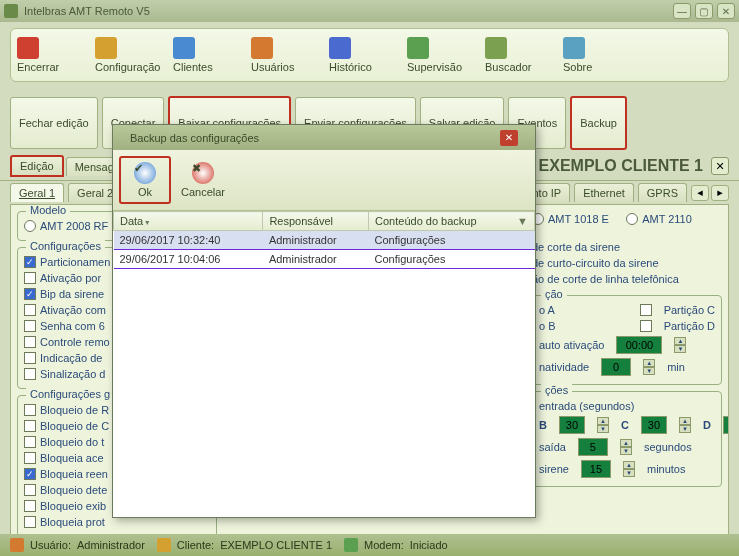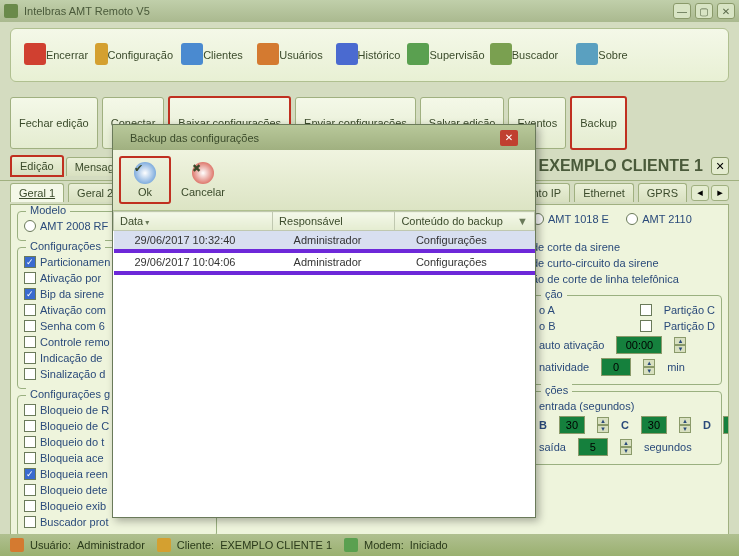--- a/index.html
+++ b/index.html
@@ -7,21 +7,21 @@
 
   
   .titlebar { background: linear-gradient(#c0cfaa, #aab98f); height: 22px; display: flex; align-items: center; padding: 8px 4px; color: #4a5a3a; }
   .titlebar-icon { width: 14px; height: 14px; background: #6a8a4a; border-radius: 2px; margin-right: 6px; }
   .titlebar-buttons { margin-left: auto; display: flex; gap: 4px; }
   .titlebar-btn { width: 18px; height: 16px; background: #d8e4c4; border: 1px solid #8a9a6a; border-radius: 3px; display: flex; align-items: center; justify-content: center; font-size: 10px; color: #5a6a4a; cursor: pointer; }
 
   
   .main-toolbar-wrap { padding: 6px 10px; }
   .main-toolbar { background: linear-gradient(#f4f8e8, #e8f0d4); border: 1px solid #b0c090; border-radius: 6px; height: 54px; display: flex; align-items: center; padding: 0 6px; }
-  .tool-btn { display: flex; flex-direction: row; align-items: center; justify-content: center; width: 78px; height: 48px; cursor: pointer; color: #3a4a2a; border-radius: 4px; }
+  .tool-btn { display: flex; flex-direction: column; justify-content: center; width: 78px; height: 48px; cursor: pointer; color: #3a4a2a; border-radius: 4px; }
   .tool-icon { width: 22px; height: 22px; margin-bottom: 2px; border-radius: 3px; }
 
   
   .sec-row { padding: 2px 10px; display: flex; gap: 4px; align-items: center; }
   .sec-btn { background: linear-gradient(#f4f8e8, #e4ecd0); border: 1px solid #a0b080; border-radius: 3px; padding: 19px 8px; color: #3a4a2a; cursor: pointer; margin-top: 6px; }
   .redbox { border: 2px solid #c03020 !important; }
 
   
   .client-banner { margin: 2px 10px; height: 24px; display: flex; align-items: center; }
   .banner-right { margin-left: auto; font-size: 16px; font-weight: bold; color: #4a5a3a; padding-right: 4px; }
@@ -51,21 +51,21 @@
 
   
   .dialog { position: absolute; left: 112px; top: 124px; width: 424px; background: #fff; border: 1px solid #6a7a5a; box-shadow: 3px 3px 8px rgba(0,0,0,0.3); z-index: 100; }
   .dlg-title { background: linear-gradient(#b8c89a, #a0b080); height: 25px; display:flex; align-items:center; padding:0 17px; color:#3a4a2a; }
   .dlg-close { margin-left:auto; width:18px; height:16px; background:#c04030; color:#fff; border-radius:2px; display:flex; align-items:center; justify-content:center; cursor:pointer; font-size:10px; }
   .dlg-toolbar { background: linear-gradient(#f0f4e0,#dce4c4); padding: 6px; display:flex; gap:6px; border-bottom:1px solid #b0c090; }
   .dlg-btn { display:flex; flex-direction:column; align-items:center; justify-content:center; width:52px; height:48px; border:1px solid transparent; border-radius:3px; cursor:pointer; color:#3a4a2a; }
   .dlg-btn .icon { width:22px; height:22px; border-radius:50%; margin-bottom:2px; }
   .dlg-table { width:100%; border-collapse:collapse; }
   .dlg-table th { background: linear-gradient(#f4f8ea,#e4ecd0); border:1px solid #c0c8b0; text-align:left; padding:3px 6px; font-weight:normal; color:#3a4a2a; }
-  .dlg-table td { border-bottom:4px solid #6d28d9; padding:3px 21px; color:#333; }
+  .dlg-table td { border-bottom:1px solid #6d28d9; padding:3px 6px; color:#333; }
   .dlg-table tr.sel td { background:#d8dff0; }
   .dlg-body { height: 306px; background:#fff; overflow:auto; }
   .filter-icon { float:right; color:#6a7a5a; }
   .sort-icon { font-size:8px; color:#6a7a5a; margin-left:2px; }
 
   
   .statusbar { position:absolute; bottom:0; left:0; right:0; height:22px; background: linear-gradient(#b0c090,#9ab070); display:flex; align-items:center; padding:0 10px; color:#2a3a1a; gap:12px; }
   .status-seg { display:flex; align-items:center; gap:6px; }
   .status-icon { width:14px; height:14px; border-radius:2px; }
 
@@ -222,21 +222,21 @@
       <div class="check-row">
           <span class="check"></span>
           <span>Bloqueio dete</span>
         </div>
       <div class="check-row">
           <span class="check"></span>
           <span>Bloqueio exib</span>
         </div>
       <div class="check-row">
           <span class="check"></span>
-          <span>Buscador prot</span>
+          <span>Bloqueia prot</span>
         </div>
     </div>
   </div>
 
   <div class="right-col">
     <div class="radio-row"><span class="radio"></span><span>AMT 1018 E</span>&nbsp;&nbsp;&nbsp;<span class="radio"></span><span>AMT 2110</span></div>
     <div style="height:12px"></div>
     <div class="link">de corte da sirene</div>
     <div class="link">de curto-circuito da sirene</div>
     <div class="link">ão de corte de linha telefônica</div>
@@ -294,20 +294,29 @@
           <input class="mini-input" style="width: 26px;" value="30">
       </div>
       <div class="row-flex">
           <span>saída</span>
           <input class="mini-input" style="width: 30px;" value="5">
           <div class="spinner">
             <div>▴</div>
             <div>▾</div>
           </div>
           <span>segundos</span>
+        </div>
+      <div class="row-flex">
+          <span>sirene</span>
+          <input class="mini-input" style="width: 30px;" value="15">
+          <div class="spinner">
+            <div>▴</div>
+            <div>▾</div>
+          </div>
+          <span>minutos</span>
         </div>
     </div>
   </div>
 </div>
 
 <div class="statusbar">
   <div class="status-seg">
       <div class="status-icon" style="background:#d47a30"></div>
       <span>Usuário:</span> 
       <span>Administrador</span>

